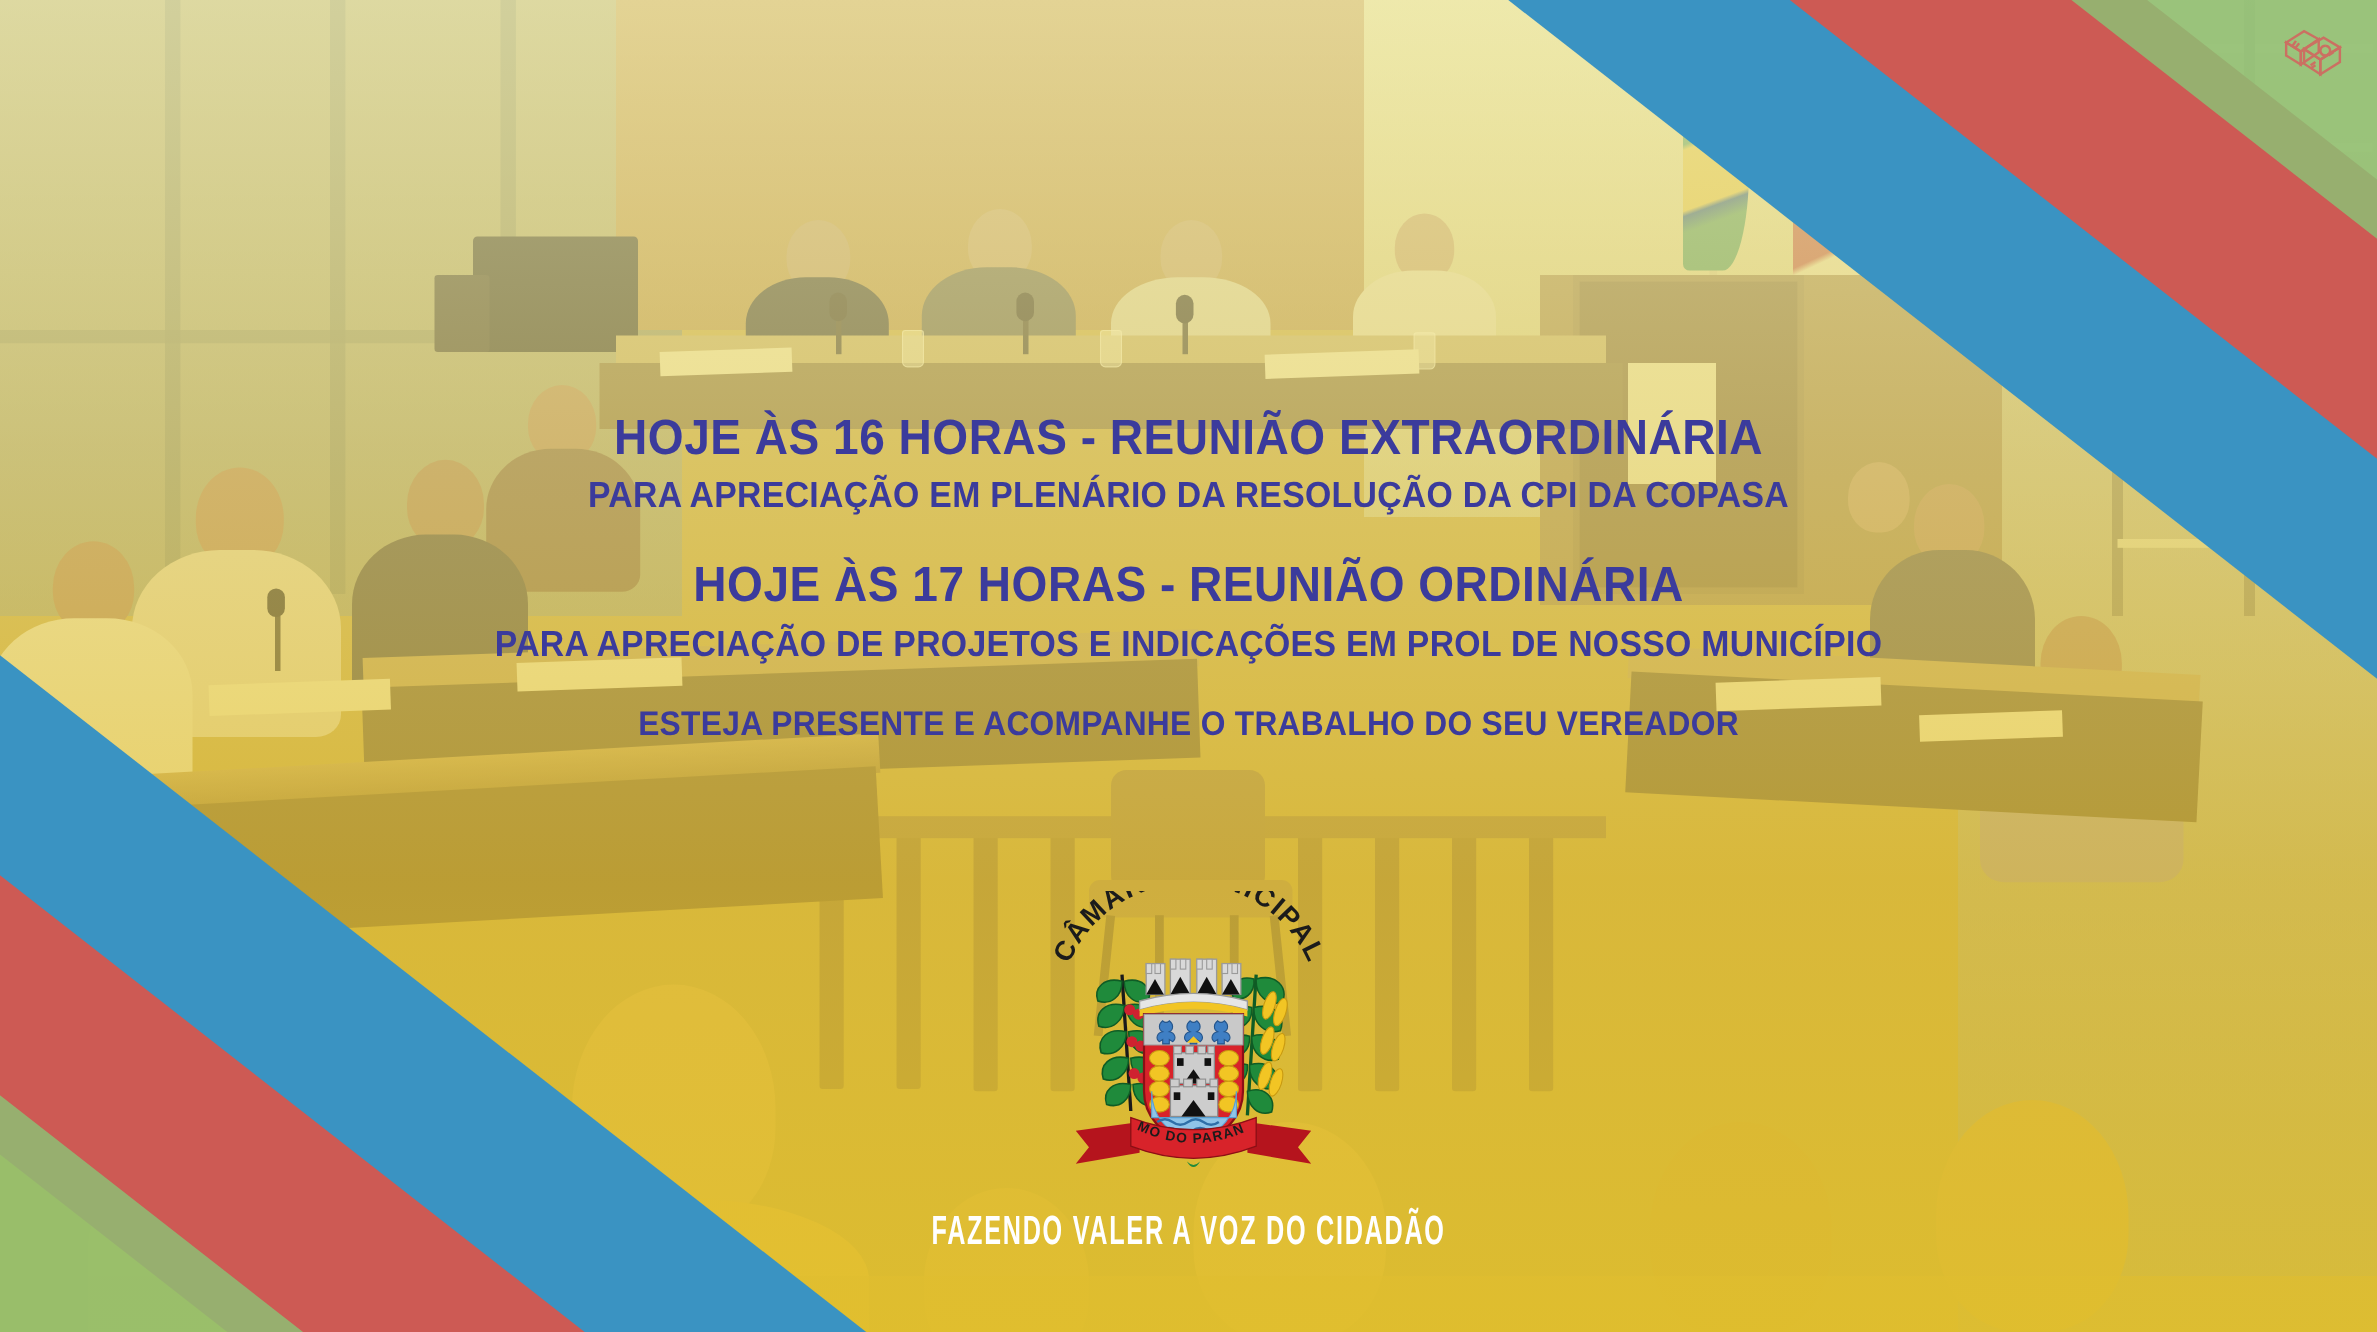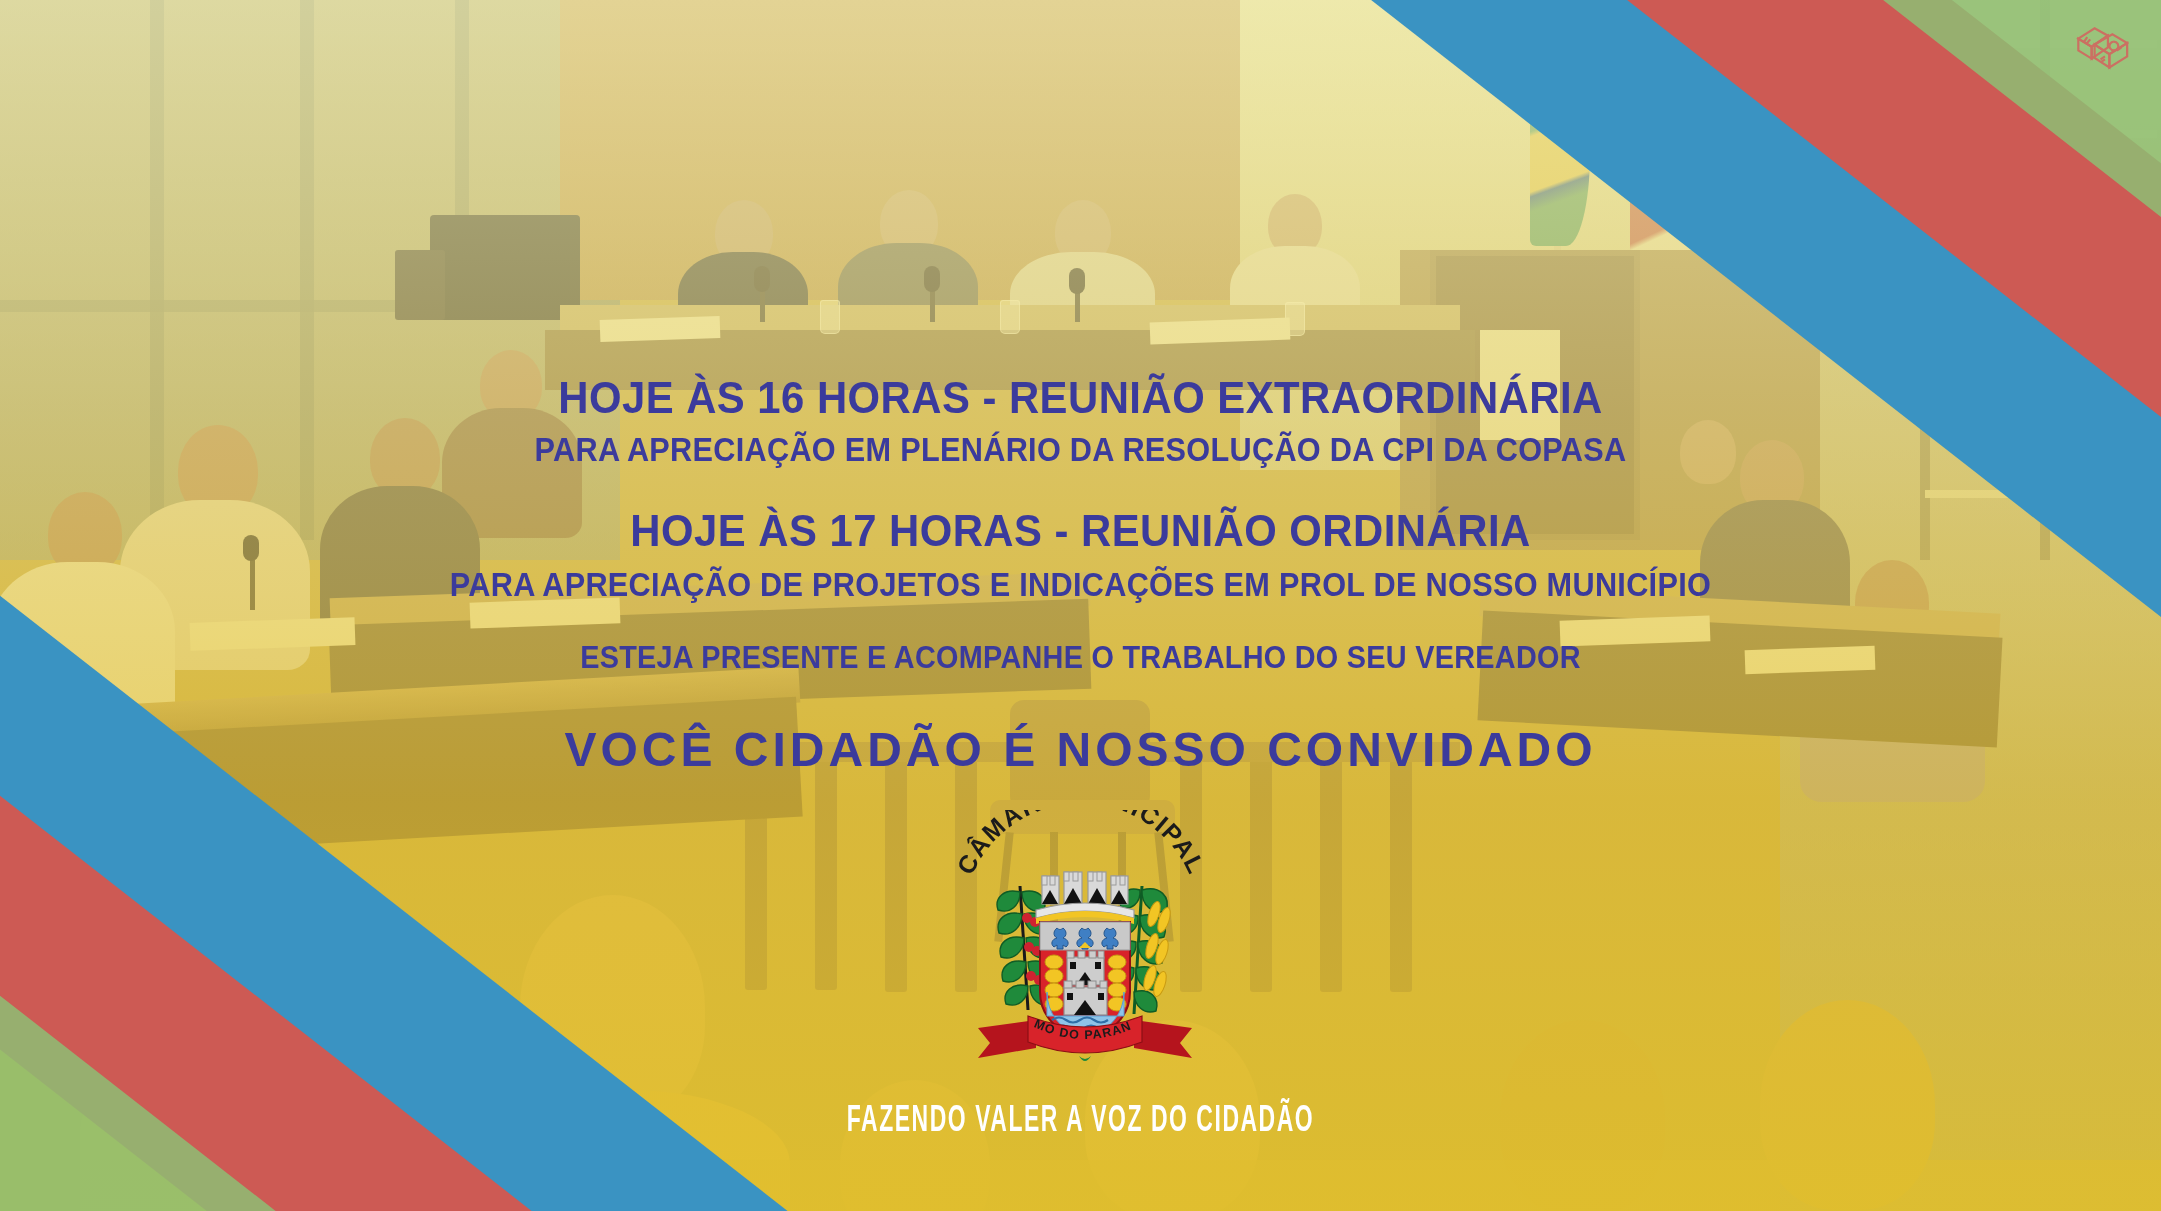--- a/index.html
+++ b/index.html
@@ -288,21 +288,20 @@
       <path d="M70 52 L76 48"></path>
     </g>
   </svg>
 
   <div id="content">
     <div class="tline t-big" id="l1">HOJE ÀS 16 HORAS - REUNIÃO EXTRAORDINÁRIA</div>
     <div class="tline t-sub" id="l2">PARA APRECIAÇÃO EM PLENÁRIO DA RESOLUÇÃO DA CPI DA COPASA</div>
     <div class="tline t-big" id="l3">HOJE ÀS 17 HORAS - REUNIÃO ORDINÁRIA</div>
     <div class="tline t-sub" id="l4">PARA APRECIAÇÃO DE PROJETOS E INDICAÇÕES EM PROL DE NOSSO MUNICÍPIO</div>
     <div class="tline t-mid" id="l5">ESTEJA PRESENTE E ACOMPANHE O TRABALHO DO SEU VEREADOR</div>
-    <div class="tline t-call" id="l6">VOCÊ CIDADÃO É NOSSO CONVIDADO</div>
   </div>
 
   <svg id="crest" viewBox="0 0 330 260">
     <defs>
       <path id="arcPath" d="M 48 96 A 118 118 0 0 1 282 96"></path>
     </defs>
 
     <text font-family="Liberation Sans, sans-serif" font-size="25" font-weight="bold" fill="#1b1b1b" letter-spacing="1.5">
       <textPath href="#arcPath" startOffset="50%" text-anchor="middle" id="crest-arc-label">CÂMARA MUNICIPAL</textPath>
     </text>

